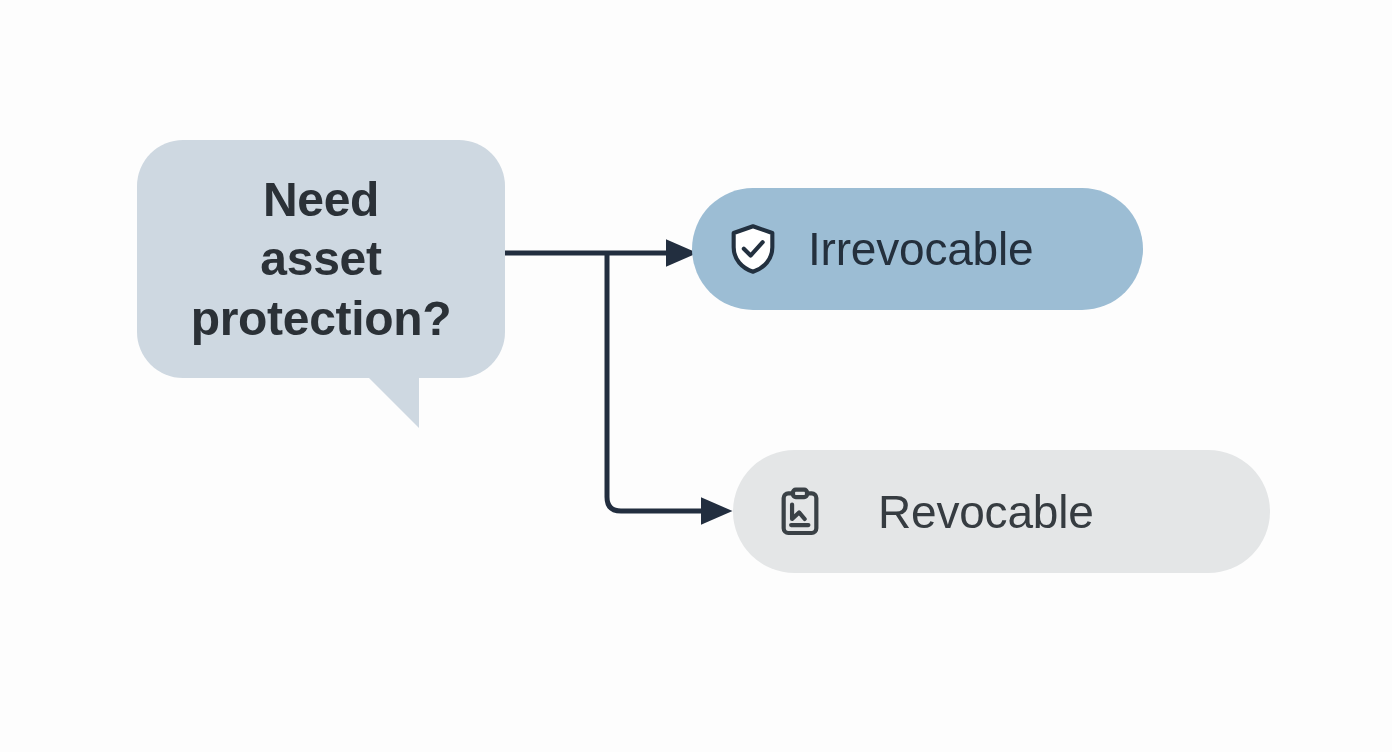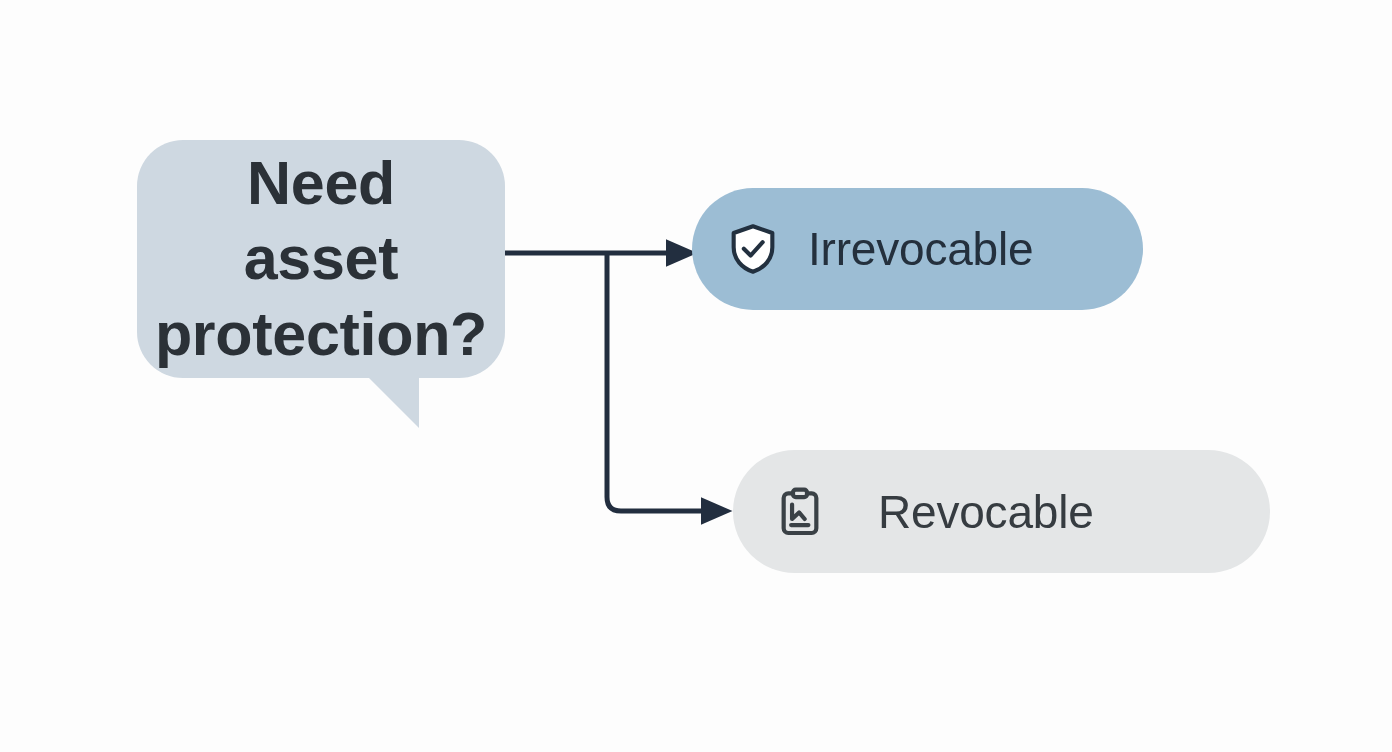--- a/index.html
+++ b/index.html
@@ -47,21 +47,21 @@
     top: 232px;
     width: 0;
     height: 0;
     border-left: 56px solid transparent;
     border-top: 56px solid #ced8e1;
   }
   .bubble-text {
     position: relative;
     z-index: 2;
     color: #2b3137;
-    font-size: 61px;
+    font-size: 48px;
     line-height: 1.24;
     font-weight: 600;
     letter-spacing: -0.3px;
     text-align: center;
     padding: 0 16px;
     white-space: pre-line;
   }
 
   
   #connectors {

